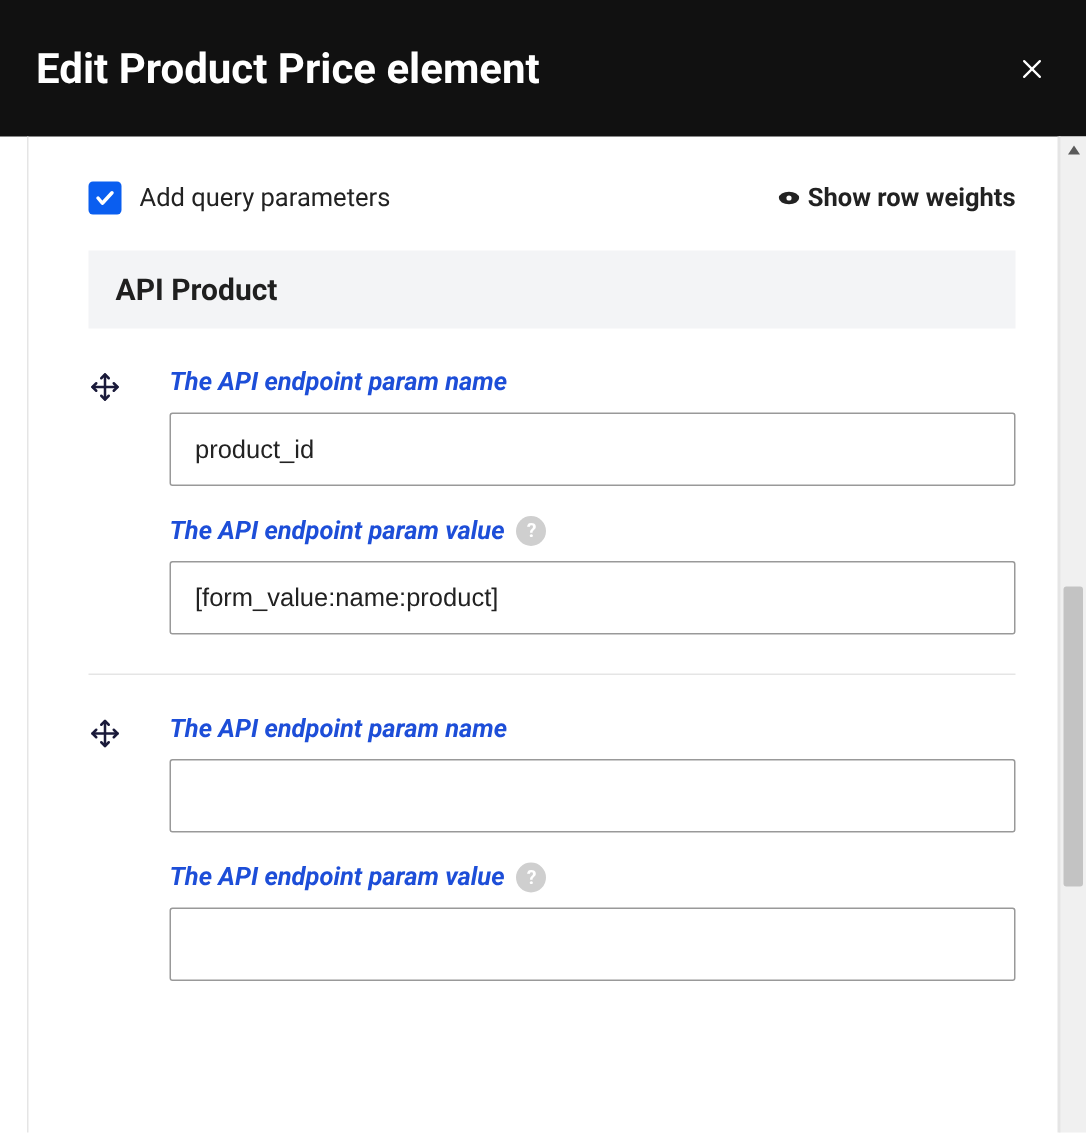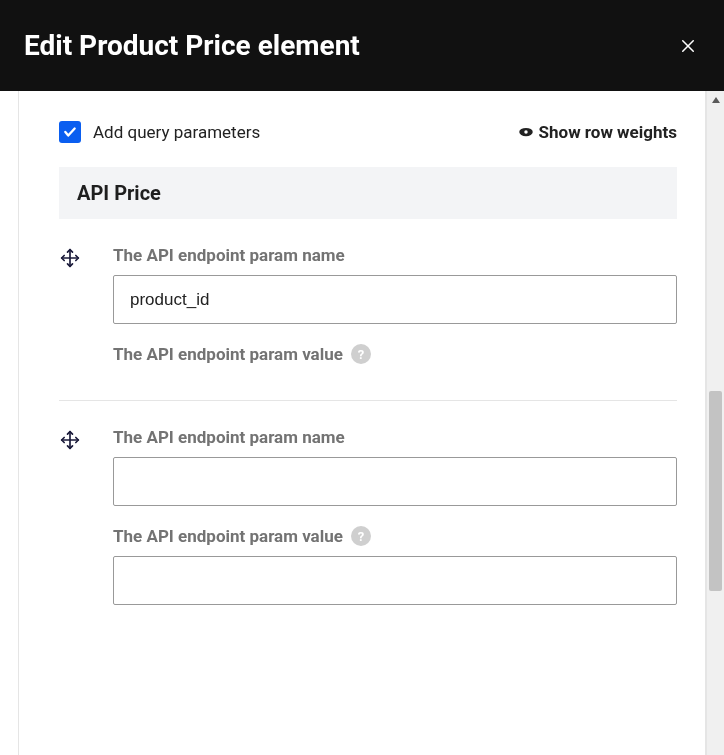--- a/index.html
+++ b/index.html
@@ -145,21 +145,22 @@
     }
     .field-label-row {
       display: flex;
       align-items: center;
       gap: 8px;
       margin-bottom: 10px;
     }
     .field-label {
       font-size: 17px;
       font-weight: 700;
-      color: #737373;
+      color: #1d4ed8;
+      font-style: italic;
     }
     .help-icon {
       width: 20px;
       height: 20px;
       border-radius: 50%;
       background: #cfcfcf;
       color: #fff;
       display: flex;
       align-items: center;
       justify-content: center;
@@ -236,21 +237,21 @@
           <svg viewBox="0 0 24 24" fill="#222">
             <ellipse cx="12" cy="12" rx="9" ry="5.5"></ellipse>
             <circle cx="12" cy="12" r="2.3" fill="#fff"></circle>
           </svg>
         </span>
         <span class="show-weights-text">Show row weights</span>
       </div>
     </div>
 
     <div class="section-header">
-      <span class="section-header-text">API Price</span>
+      <span class="section-header-text">API Product</span>
     </div>
 
     <div class="param-row">
       <div class="drag-handle">
         <svg viewBox="0 0 24 24" fill="none" stroke="currentColor" stroke-width="2" stroke-linecap="round" stroke-linejoin="round">
           <polyline points="9 5 12 2 15 5"></polyline>
           <polyline points="9 19 12 22 15 19"></polyline>
           <polyline points="5 9 2 12 5 15"></polyline>
           <polyline points="19 9 22 12 19 15"></polyline>
           <line x1="12" y1="2" x2="12" y2="22"></line>
@@ -262,20 +263,21 @@
           <div class="field-label-row">
             <span class="field-label">The API endpoint param name</span>
           </div>
           <input type="text" class="field-input" value="product_id" style="">
         </div>
         <div class="field-group">
           <div class="field-label-row">
             <span class="field-label">The API endpoint param value</span>
             <span class="help-icon">?</span>
           </div>
+          <input type="text" class="field-input" value="[form_value:name:product]" style="">
         </div>
       </div>
     </div>
 
     <div class="param-row">
       <div class="drag-handle">
         <svg viewBox="0 0 24 24" fill="none" stroke="currentColor" stroke-width="2" stroke-linecap="round" stroke-linejoin="round">
           <polyline points="9 5 12 2 15 5"></polyline>
           <polyline points="9 19 12 22 15 19"></polyline>
           <polyline points="5 9 2 12 5 15"></polyline>

